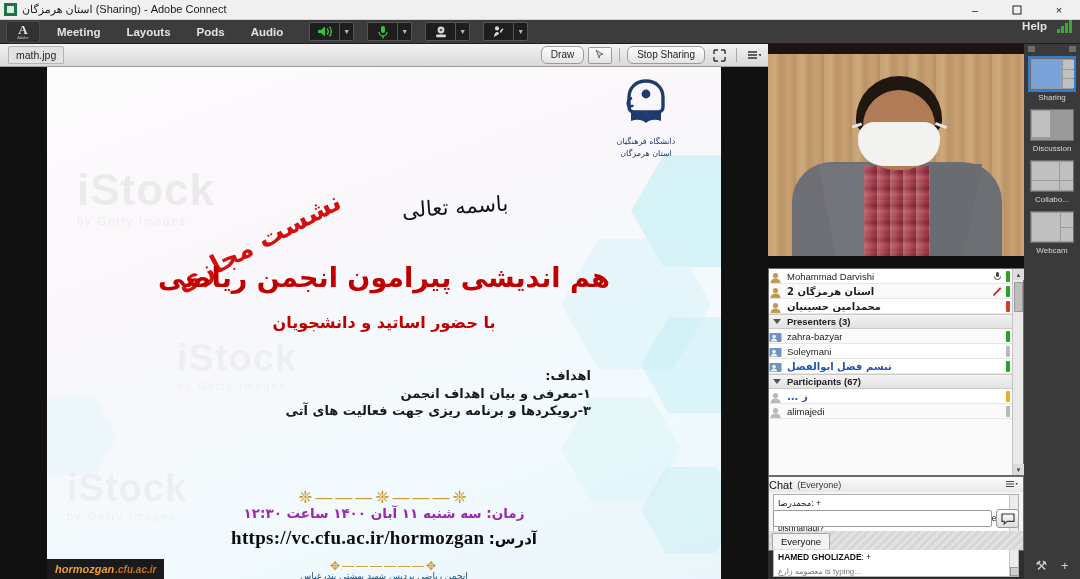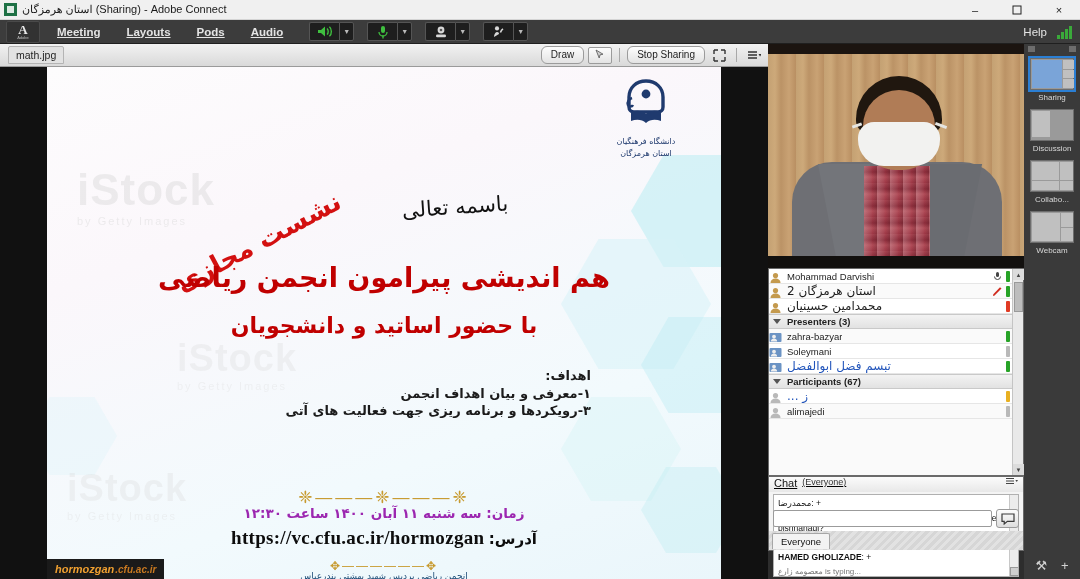--- a/index.html
+++ b/index.html
@@ -40,36 +40,36 @@
     border: 1px solid #4a4a4a; border-radius: 2px; display: flex;
     flex-direction: column; align-items: center; justify-content: center; flex: none;
   }
   .logo-adobe .a-mark {
     font-size: 13px; font-weight: bold; color: #e8e8e8; line-height: 11px;
     font-family: "Liberation Serif", serif;
   }
   .logo-adobe .a-sub { font-size: 4px; color: #bbb; line-height: 5px; }
   .menu-item {
     color: #e4e4e4; font-size: 11.5px; font-weight: bold; padding: 0 13px;
-    height: 24px; line-height: 24px; cursor: default; text-decoration: underline;
+    height: 24px; line-height: 24px; cursor: default;
   }
   .tool-group { display: flex; align-items: center; margin-left: 6px; }
   .tool-btn {
     height: 19px; min-width: 30px; background: #1e1e1e; border: 1px solid #555;
     border-right: none; border-radius: 2px 0 0 2px; display: flex;
     align-items: center; justify-content: center; padding: 0 5px;
   }
   .tool-arrow {
     height: 19px; width: 15px; background: #1e1e1e; border: 1px solid #555;
     border-radius: 0 2px 2px 0; display: flex; align-items: center; justify-content: center;
     color: #bbb; font-size: 7px;
   }
   .tool-sep { width: 7px; }
   .menu-right {
-    position: absolute; right: 0; top: 0; height: 24px; display: flex; align-items: center;
+    position: absolute; right: 0; top: 0; height: 24px; display: flex; align-items: flex-start; font-weight: bold;
   }
   .help-lbl { color: #e4e4e4; font-size: 11.5px; padding: 0 10px; }
   .sigbars { display: flex; align-items: flex-end; gap: 1px; margin-right: 8px; height: 13px; }
   .sigbars i { width: 3px; background: #3aa93a; display: block; }
 
   
   .main { position: absolute; top: 44px; left: 0; right: 0; bottom: 0; }
 
   
   .share-pod { position: absolute; left: 0; top: 0; width: 768px; bottom: 0; background: #111; }
@@ -128,21 +128,21 @@
     font-family: "DejaVu Sans", sans-serif; direction: rtl;
     transform: rotate(-28deg); font-weight: bold;
   }
   .slide-title {
     position: absolute; top: 195px; width: 100%; text-align: center;
     font-size: 27px; font-weight: bold; color: #c00000; direction: rtl;
     font-family: "DejaVu Sans", sans-serif;
   }
   .slide-sub {
     position: absolute; top: 246px; width: 100%; text-align: center;
-    font-size: 22px; font-weight: bold; color: #c00000; direction: rtl;
+    font-size: 16px; font-weight: bold; color: #c00000; direction: rtl;
     font-family: "DejaVu Sans", sans-serif;
   }
   .goals {
     position: absolute; top: 300px; right: 130px; text-align: right; direction: rtl;
     font-family: "DejaVu Sans", sans-serif; color: #1b1b1b; font-size: 13px;
     font-weight: bold; line-height: 17px;
   }
   .goals .hdr { margin-bottom: 1px; }
   .ornament {
     position: absolute; top: 420px; width: 100%; text-align: center;
@@ -209,37 +209,37 @@
   
   .att-pod { position: absolute; left: 0; top: 224px; width: 256px; height: 208px; background: #fafafa; border:1px solid #6a6a6a;}
   .att-scroll { position:absolute; inset:0 11px 0 0; overflow:hidden; }
   .att-row {
     height: 15px; display: flex; align-items: center; background: #fff;
     border-bottom: 1px solid #e6e6e6; position: relative; padding-left: 0;
   }
   .att-row.alt { background: #fafafa; }
   .att-ico { width: 13px; height: 12px; flex: none; margin-right: 5px; position: relative; }
   .att-name { font-size: 9.5px; color: #1d1d1d; white-space: nowrap; overflow: hidden; }
-  .att-name.rtl { direction: rtl; font-family:"DejaVu Sans",sans-serif; font-size:12px; }
+  .att-name.rtl { direction: rtl; font-family:"DejaVu Sans",sans-serif; font-size:10px;font-weight:bold; }
   .att-name.blue { color: #2255bb; }
   .att-right { position: absolute; right: 2px; display: flex; align-items: center; gap: 3px; }
   .vu { width: 4px; height: 11px; border-radius: 1px; }
   .grp-hdr {
     height: 15px; background: linear-gradient(#f3f3f3,#e2e2e2); display: flex; align-items: center;
     border-top: 1px solid #c9c9c9; border-bottom: 1px solid #c9c9c9; padding-left: 4px;
   }
   .grp-tri { width:0;height:0;border-left:4px solid transparent;border-right:4px solid transparent;border-top:5px solid #555; margin-right:6px;}
   .grp-lbl { font-size: 9.5px; color: #222; font-weight: bold; }
   .att-sb { position:absolute; right:0; top:0; width:11px; bottom:0; background:#e9e9e9; border-left:1px solid #c4c4c4;}
   .sb-thumb { position:absolute; left:1px; top:1px; width:9px; height:30px; background:#bdbdbd; border:1px solid #9a9a9a;}
   .sb-cap { position:absolute; left:0; width:11px; height:11px; background:#dcdcdc; display:flex;align-items:center;justify-content:center;font-size:6px;color:#444;}
 
   
   .chat-pod { position: absolute; left: 0; top: 432px; width: 256px; bottom: 28px; background: #f4f4f4; border:1px solid #6a6a6a;}
-  .chat-hdr { height: 15px; display: flex; padding-left: 5px; background: linear-gradient(#fbfbfb,#e8e8e8); position:relative;text-decoration:underline;}
+  .chat-hdr { height: 15px; display: flex; align-items: center; background: linear-gradient(#fbfbfb,#e8e8e8); position:relative;}
   .chat-title { font-size: 11px; color: #111; }
   .chat-scope { font-size: 9px; color: #333; margin-left: 5px; }
   .chat-menu { position:absolute; right:5px; color:#444; font-size:9px;}
   .chat-body {
     position: absolute; left: 4px; right: 4px; top: 17px; height: 83px; background: #fff;
     border: 1px solid #b0b0b0; padding: 3px 4px; overflow: hidden;
   }
   .chat-msg { font-size: 8.5px; color: #111; line-height: 10.5px; margin-bottom: 4px; }
   .chat-msg b { font-weight: bold; }
   .chat-msg .rtl { direction: rtl; unicode-bidi: isolate; font-family:"DejaVu Sans",sans-serif;}

